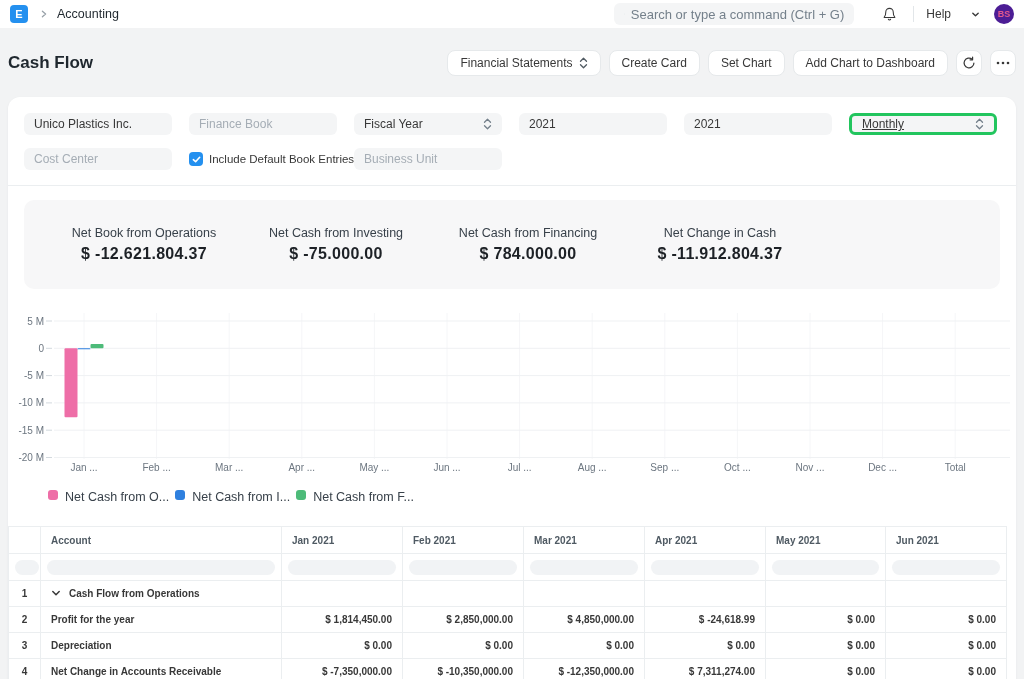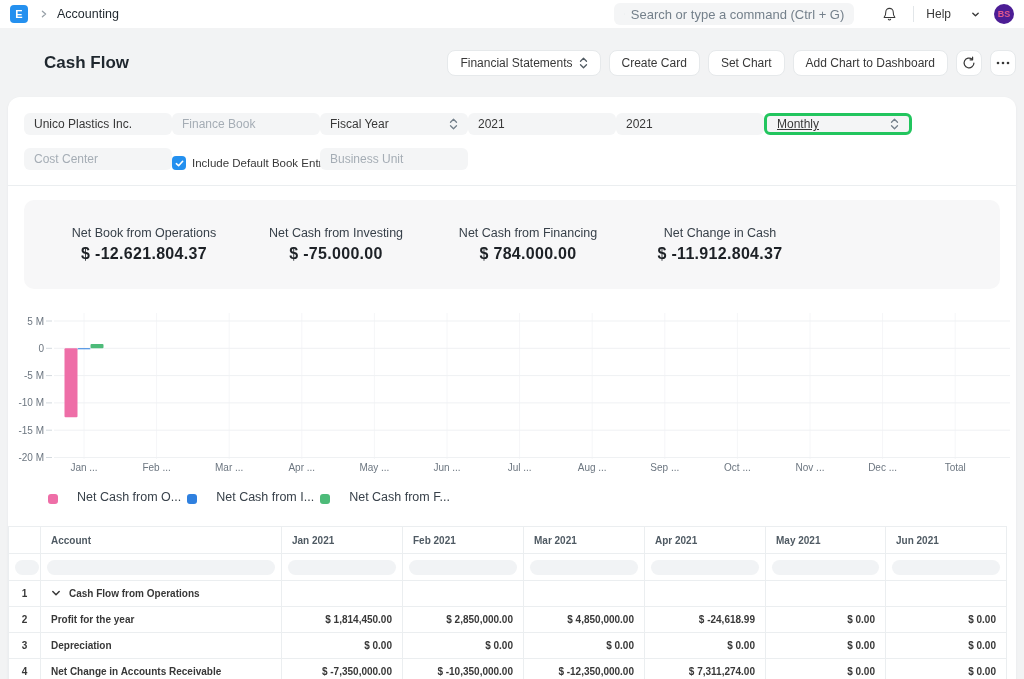--- a/index.html
+++ b/index.html
@@ -18,34 +18,34 @@
   .searchbar span { font-size:13px; color:#74808b; white-space:nowrap; }
   .nav-right { display:flex; align-items:center; margin-left:24px; gap:0; }
   .bell { display:flex; align-items:center; padding:0 4px; cursor:pointer; }
   .nav-divider { width:1px; height:16px; background:#e2e6e9; margin:0 12px; }
   .help { display:flex; align-items:center; gap:20px; font-size:12px; color:#383838; cursor:pointer; }
   .avatar { width:20px; height:20px; border-radius:50%; background:#4c1d95; color:#e0598e;
     font-size:9px; font-weight:700; display:flex; align-items:center; justify-content:center; margin-left:14px; }
 
   
   .page-head { height:69px; display:flex; align-items:center; padding:0 8px; }
-  .page-title { font-size:17px; font-weight:700; color:#1f272e;margin-left:36px; }
+  .page-title { font-size:17px; font-weight:700; color:#1f272e; }
   .head-actions { margin-left:auto; display:flex; align-items:center; gap:8px; }
   .btn { height:26px; background:#fff; border:1px solid #e6e9eb; border-radius:8px;
     font-size:12px; color:#383838; display:flex; align-items:center; gap:6px;
     padding:0 12px; cursor:pointer; font-family:inherit; }
   .btn.icon-btn { width:26px; padding:0; justify-content:center; }
 
   
   .card { margin:0 8px; width:1008px; background:#fff; border-radius:12px 12px 0 0;
     box-shadow:0 1px 3px rgba(25,39,52,0.05); height:582px; overflow:hidden; }
 
   
   .filters { padding:16px 0 15px 16px; }
-  .filter-row { display:flex; align-items:flex-end; }
+  .filter-row { display:flex; gap:17px; align-items:center; }
   .filter-row + .filter-row { margin-top:13px; }
   .pill { width:148px; height:22px; background:#f4f5f6; border-radius:6px; font-size:12px;
     padding:0 10px; display:flex; align-items:center; color:#383838; font-weight:500; }
   .pill.placeholder { color:#a5adb5; font-weight:400; }
   .pill.select { justify-content:space-between; }
   .pill.bordered { border:3px solid #22c55e;text-decoration:underline; }
   .chk-wrap { width:148px; display:flex; align-items:center; gap:6px; white-space:nowrap; }
   .chk { width:14px; height:14px; border-radius:4px; background:#2490ef; display:flex;
     align-items:center; justify-content:center; flex:none; }
   .chk-label { font-size:11.5px; color:#383838; }
@@ -55,21 +55,21 @@
   
   .summary { margin:14px 16px 0 16px; height:89px; background:#f7f7f8; border-radius:10px;
     display:flex; align-items:center; padding-left:24px; }
   .sum-item { width:192px; text-align:center; }
   .sum-label { font-size:12.5px; color:#38414a; }
   .sum-value { margin-top:5px; font-size:16px; font-weight:700; color:#1d2126; letter-spacing:0.3px; }
 
   
   .chart-wrap { margin-top:18px; }
   .legend { display:flex; align-items:center; gap:6px; padding-left:40px; margin-top:6px; height:16px; }
-  .legend-item { display:flex; align-items:flex-end; gap:19px; }
+  .legend-item { display:flex; align-items:flex-start; gap:7px; }
   .legend-swatch { width:10px; height:10px; border-radius:3px; flex:none; }
   .legend-label { font-size:12.5px; color:#38414a; }
 
   
   .table-wrap { margin-top:21px; }
   table.report { border-collapse:collapse; table-layout:fixed; width:998px; }
   table.report th, table.report td { border:1px solid #ebeef0; font-weight:700;
     font-size:10px; color:#383838; padding:0 10px; height:26px; overflow:hidden; white-space:nowrap; }
   table.report thead th { color:#4f5a63; text-align:left; height:27px; }
   tr.colfilter td { height:27px; padding:0 6px; }

